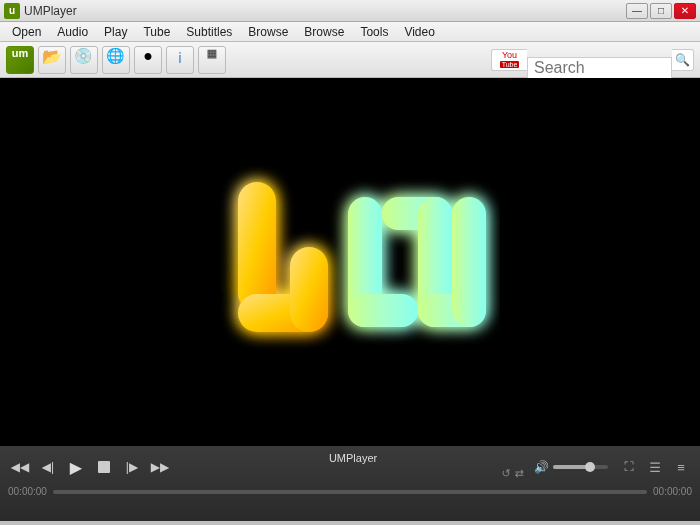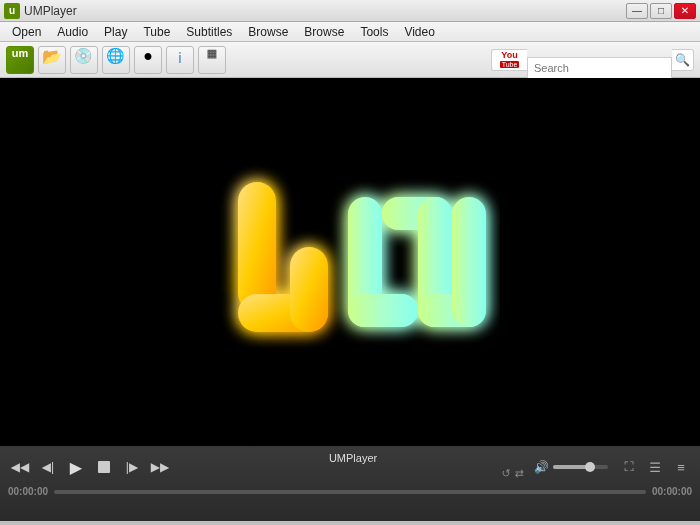--- a/index.html
+++ b/index.html
@@ -51,25 +51,25 @@
       cursor: pointer; font-size: 14px;
     }
 
     
     #yt-search-area { margin-left: auto; display: flex; align-items: center; gap: 0; }
     #yt-badge {
       display: flex; align-items: center; justify-content: center;
       width: 36px; height: 22px; background: white; border: 1px solid #ccc;
       border-right: none; border-radius: 3px 0 0 3px; padding: 2px;
     }
-    #yt-logo { font-size: 9px; font-weight: bold; color: #cc0000; line-height: 1; }
+    #yt-logo { font-size: 9px; font-weight: normal; color: #cc0000; line-height: 1; }
     #yt-logo-tube { font-size: 7px; color: white; background: #cc0000; padding: 0 2px; border-radius: 1px; margin-top: 1px; display: block; text-align: center; }
     #search-box {
       height: 22px; width: 145px; border: 1px solid #ccc; padding: 0 6px;
-      font-size: 11px; color: #999; outline: none; background: white; margin-top: 17px;
+      font-size: 16px; color: #999; outline: none; background: white; margin-top: 17px;
     }
     #search-icon-btn {
       width: 22px; height: 22px; border: 1px solid #ccc; border-left: none;
       background: white; display: flex; align-items: center; justify-content: center;
       cursor: pointer; border-radius: 0 3px 3px 0; font-size: 12px; color: #555;
     }
 
     
     #video-area {
       width: 700px; height: 368px;
@@ -118,21 +118,21 @@
     }
     #vol-fill { width: 70%; height: 100%; background: #aaa; border-radius: 2px; }
     #vol-knob { width: 10px; height: 10px; background: #ccc; border-radius: 50%; position: absolute; top: -3px; left: 68%; transform: translateX(-50%); }
 
     
     #right-icons { display: flex; gap: 4px; margin-left: 6px; }
     .right-icon { width: 22px; height: 22px; display: flex; align-items: center; justify-content: center; cursor: pointer; color: #aaa; font-size: 13px; }
 
     
     #progress-row {
-      display: flex; align-items: center; padding: 0 8px 4px 8px; gap: 6px; font-weight: bold;
+      display: flex; align-items: center; padding: 0 8px 4px 8px; gap: 6px;
     }
     #time-start { color: #888; font-size: 10px; }
     #progress-bar { flex: 1; height: 4px; background: #555; border-radius: 2px; cursor: pointer; }
     #progress-fill { width: 0%; height: 100%; background: #888; border-radius: 2px; }
     #time-end { color: #888; font-size: 10px; }
   </style>
 </head>
 <body>
 
 <div id="title-bar">

